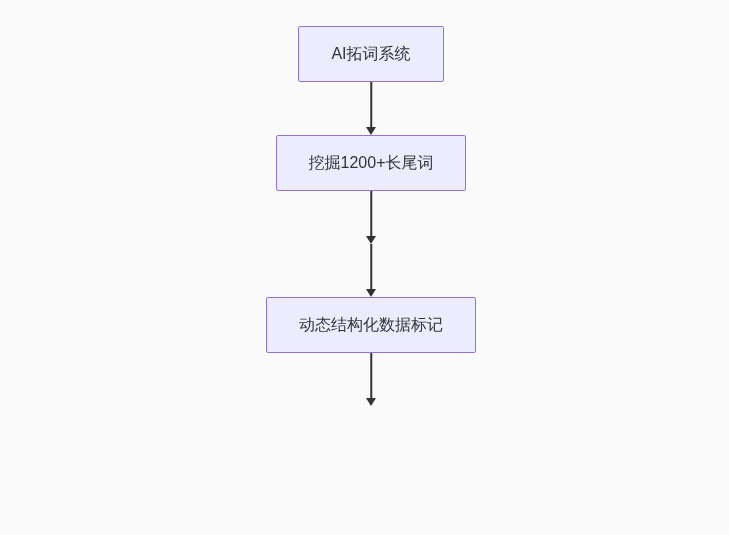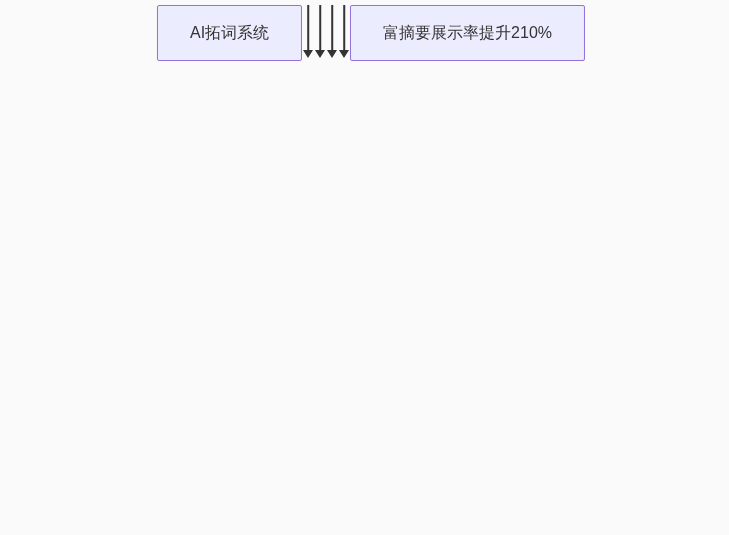--- a/index.html
+++ b/index.html
@@ -17,24 +17,25 @@
   .canvas {
     position: relative;
     width: 729px;
     height: 535px;
     background: var(--background);
     overflow: hidden;
   }
   .flow {
     position: absolute;
     left: 371px;
-    top: 5px;
+    top: 26px;
     transform: translateX(-50%);
     display: flex;
-    flex-direction: row;
+    flex-direction: column;
+    align-items: center;
   }
   .node {
     height: 56px;
     padding: 0 32px;
     display: flex;
     align-items: center;
     justify-content: center;
     white-space: nowrap;
     background: var(--node-fill);
     border: 1px solid var(--node-border);
@@ -77,36 +78,39 @@
 
     <div class="node">
       <span>AI拓词系统</span>
     </div>
 
     <div class="arrow">
       <div class="line"></div>
       <div class="head"></div>
     </div>
 
-
-    <div class="arrow">
-      <div class="line"></div>
-      <div class="head"></div>
+    <div class="node">
+      <span>挖掘1200+长尾词</span>
     </div>
-
 
     <div class="arrow">
       <div class="line"></div>
       <div class="head"></div>
     </div>
 
 
     <div class="arrow">
       <div class="line"></div>
       <div class="head"></div>
     </div>
 
     <div class="node">
-      <span>富摘要展示率提升210%</span>
+      <span>动态结构化数据标记</span>
     </div>
+
+    <div class="arrow">
+      <div class="line"></div>
+      <div class="head"></div>
+    </div>
+
 
   </div>
 </div>
 
 </body></html>

